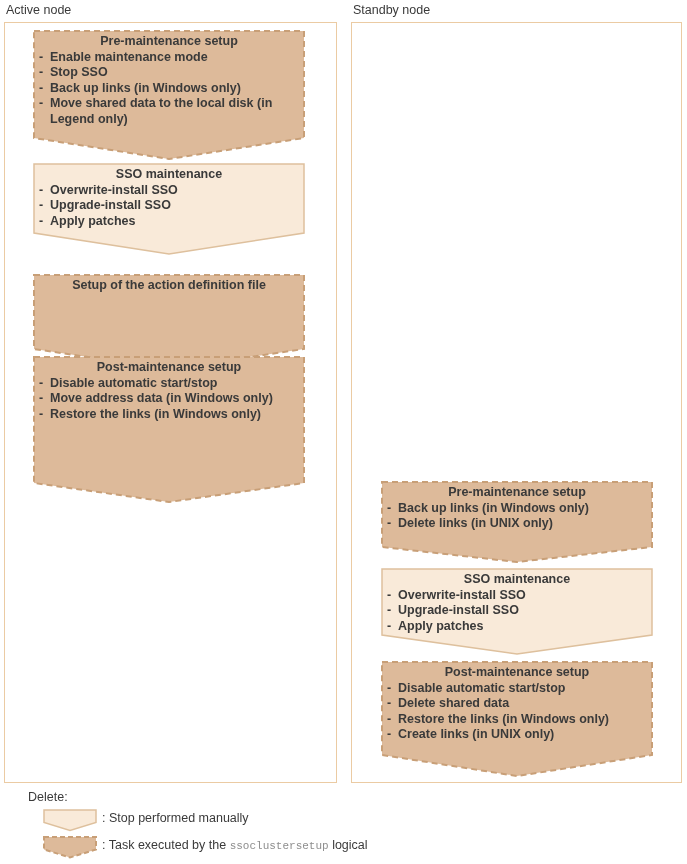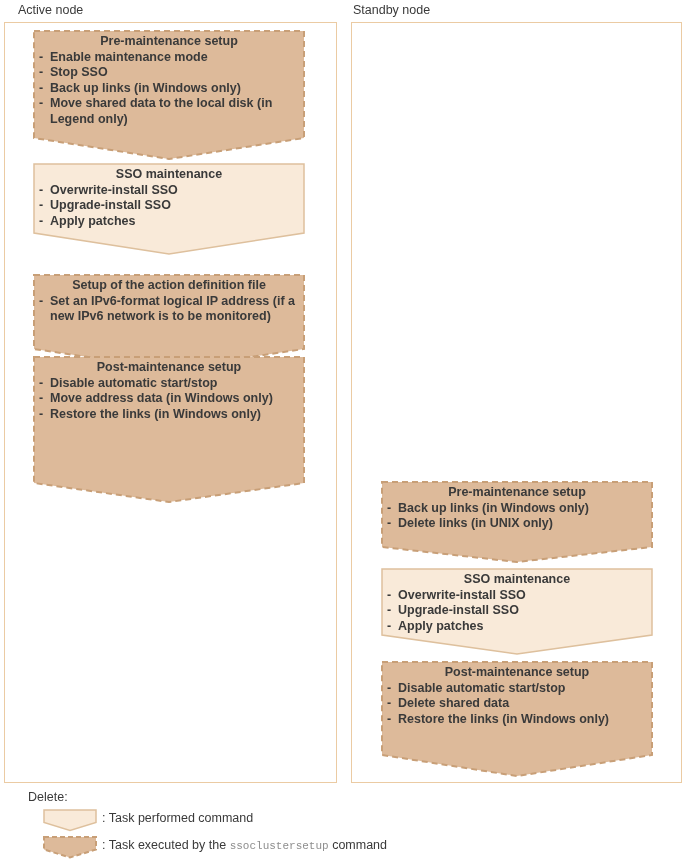--- a/index.html
+++ b/index.html
@@ -32,29 +32,29 @@
 <body>
 
 <div class="canvas">
 
   <div>
     <div class="legend-label">Delete:</div>
 
     <svg class="legend-svg" style="left:43px;top:809px" width="54" height="23">
       <polygon class="shape-manual" points="1,1 53,1 53,13.5 27,21.5 1,13.5"></polygon>
     </svg>
-    <div class="legend-text" style="left:102px;top:811px"><span>: Task performed command</span></div>
+    <div class="legend-text" style="left:102px;top:811px"><span>: Stop performed manually</span></div>
 
     <svg class="legend-svg" style="left:43px;top:836px" width="54" height="23">
       <polygon class="shape-command lg" points="1,1 53,1 53,13.5 27,21.5 1,13.5"></polygon>
     </svg>
-    <div class="legend-text" style="left:102px;top:838px"><span>: Task executed by the </span><span class="code">ssoclustersetup</span><span> command</span></div>
+    <div class="legend-text" style="left:102px;top:838px"><span>: Task executed by the </span><span class="code">ssoclustersetup</span><span> logical</span></div>
   </div>
 
-<div class="col-label" style="position: absolute; left: 18px; top: 3px;">Active node</div>
+<div class="col-label" style="position: absolute; left: 6px; top: 3px;">Active node</div>
     <div class="col-container" style="position: absolute; left: 4px; top: 22px; width: 333px; height: 761px;"></div>
     <div class="task-box" style="position: absolute; left: 33px; top: 30px; width: 272px; height: 130px;">
     <svg class="task-shape" preserveAspectRatio="none" width="272" height="130" viewBox="0 0 272 130">
       <polygon points="1,1 271,1 271,108 136,129 1,108" class="shape-command"></polygon>
     </svg>
     <div class="task-text">
       <div class="task-title">Pre-maintenance setup</div>
       <div class="task-items">
           <div class="task-item">Enable maintenance mode</div>
           <div class="task-item">Stop SSO</div>
@@ -75,23 +75,20 @@
           <div class="task-item">Apply patches</div>
         </div>
     </div>
   </div>
     <div class="task-box" style="position: absolute; left: 33px; top: 257px; width: 272px; height: 96px; margin-top: 17px;">
     <svg class="task-shape" preserveAspectRatio="none" width="272" height="96" viewBox="0 0 272 96">
       <polygon points="1,1 271,1 271,75 136,95 1,75" class="shape-command"></polygon>
     </svg>
     <div class="task-text">
       <div class="task-title">Setup of the action definition file</div>
-      <div class="task-items">
-          <div class="task-item">Set an IPv6-format logical IP address (if a new IPv6 network is to be monitored)</div>
-        </div>
     </div>
   </div>
     <div class="task-box" style="position: absolute; left: 33px; top: 356px; width: 272px; height: 147px;">
     <svg class="task-shape" preserveAspectRatio="none" width="272" height="147" viewBox="0 0 272 147">
       <polygon points="1,1 271,1 271,127 136,146 1,127" class="shape-command"></polygon>
     </svg>
     <div class="task-text">
       <div class="task-title">Post-maintenance setup</div>
       <div class="task-items">
           <div class="task-item">Disable automatic start/stop</div>
@@ -130,16 +127,17 @@
     <div class="task-box" style="position: absolute; left: 381px; top: 661px; width: 272px; height: 116px;">
     <svg class="task-shape" preserveAspectRatio="none" width="272" height="116" viewBox="0 0 272 116">
       <polygon points="1,1 271,1 271,94 136,115 1,94" class="shape-command"></polygon>
     </svg>
     <div class="task-text">
       <div class="task-title">Post-maintenance setup</div>
       <div class="task-items">
           <div class="task-item">Disable automatic start/stop</div>
           <div class="task-item">Delete shared data</div>
           <div class="task-item">Restore the links (in Windows only)</div>
+          <div class="task-item">Create links (in UNIX only)</div>
         </div>
     </div>
   </div>
   </div>
 
 </body></html>

